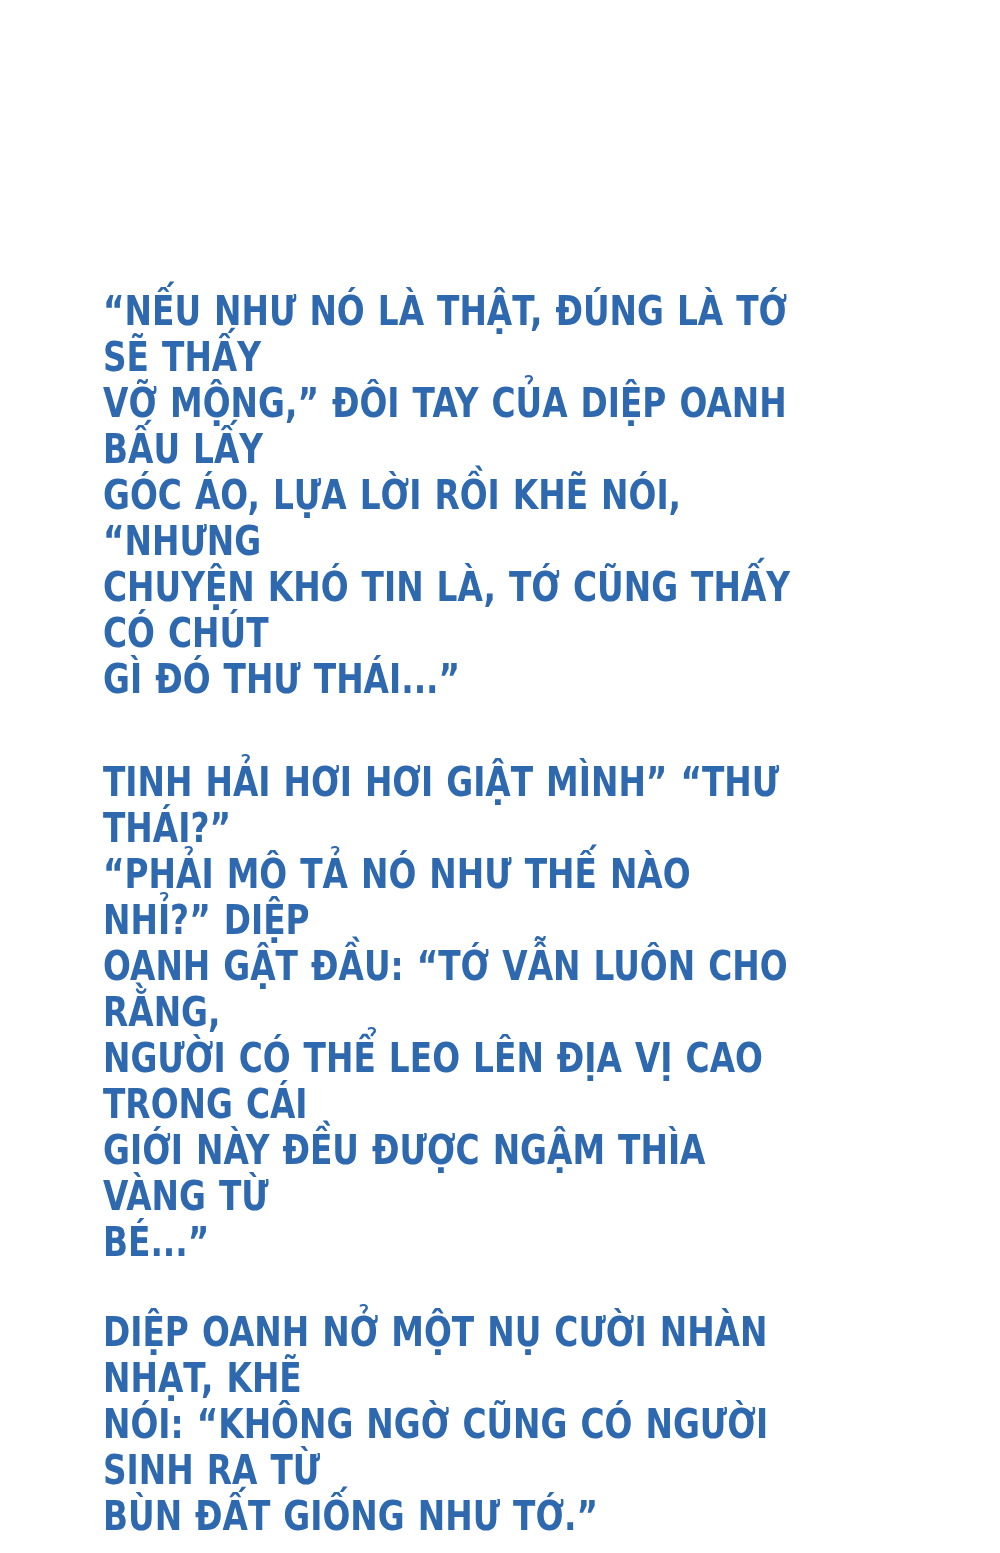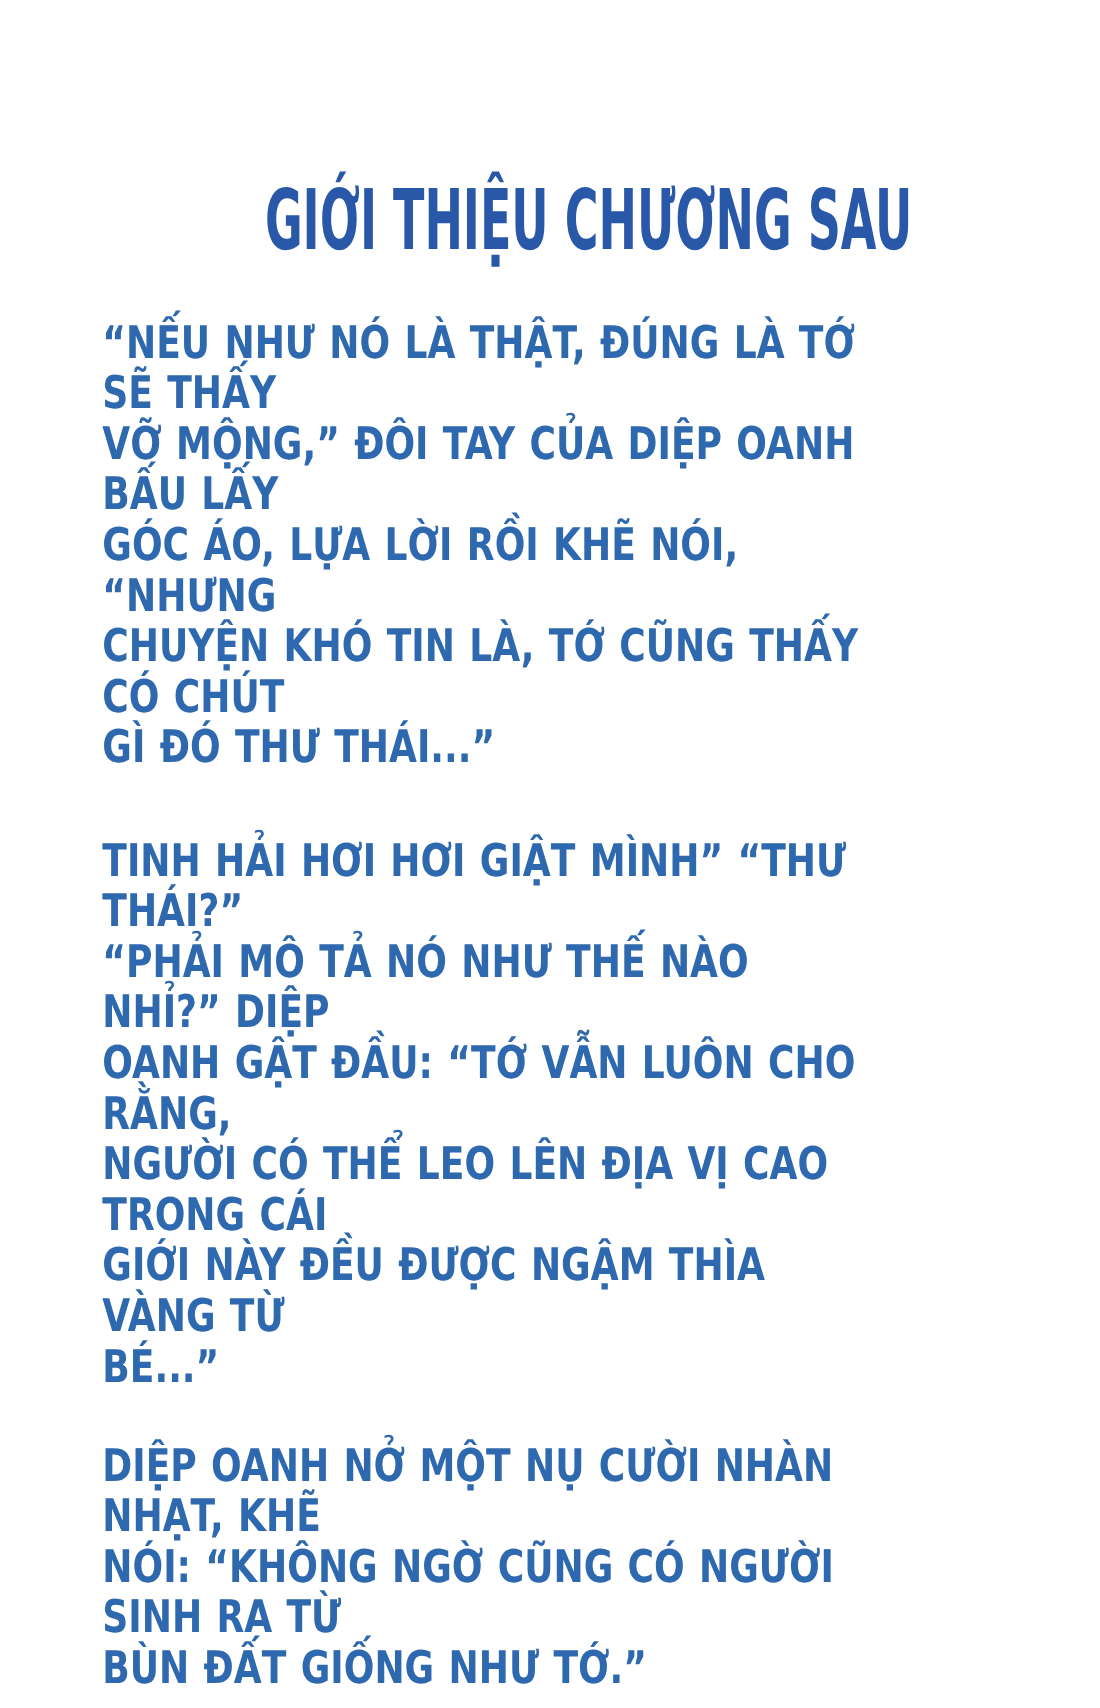--- a/index.html
+++ b/index.html
@@ -29,21 +29,21 @@
     transform: scaleX(0.55);
     transform-origin: 50% 50%;
     font-size: 76px;
     font-weight: bold;
     letter-spacing: 0px;
     color: #2a58a9;
     white-space: nowrap;
   }
   .body-text {
     position: absolute;
-    left: 93px;
+    left: 103px;
     top: 288px;
     width: 880px;
   }
   .para {
     margin: 0;
     font-size: 41px;
     font-weight: bold;
     line-height: 46px;
     letter-spacing: 0px;
     word-spacing: 2px;
@@ -52,23 +52,20 @@
     transform: scaleX(0.8);
     transform-origin: 0 0;
   }
   .para.p1 { margin-bottom: 57px; }
   .para.p2 { margin-bottom: 44px; }
 </style>
 </head>
 <body>
 
 <div class="page">
-  <h1 class="title">
-    <span class="title-inner">GIỚI THIỆU CHƯƠNG SAU</span>
-  </h1>
   <div class="body-text">
     <p class="para p1">“NẾU NHƯ NÓ LÀ THẬT, ĐÚNG LÀ TỚ SẼ THẤY
 VỠ MỘNG,” ĐÔI TAY CỦA DIỆP OANH BẤU LẤY
 GÓC ÁO, LỰA LỜI RỒI KHẼ NÓI, “NHƯNG
 CHUYỆN KHÓ TIN LÀ, TỚ CŨNG THẤY CÓ CHÚT
 GÌ ĐÓ THƯ THÁI...”</p>
     <p class="para p2">TINH HẢI HƠI HƠI GIẬT MÌNH” “THƯ THÁI?”
 “PHẢI MÔ TẢ NÓ NHƯ THẾ NÀO NHỈ?” DIỆP
 OANH GẬT ĐẦU: “TỚ VẪN LUÔN CHO RẰNG,
 NGƯỜI CÓ THỂ LEO LÊN ĐỊA VỊ CAO TRONG CÁI

